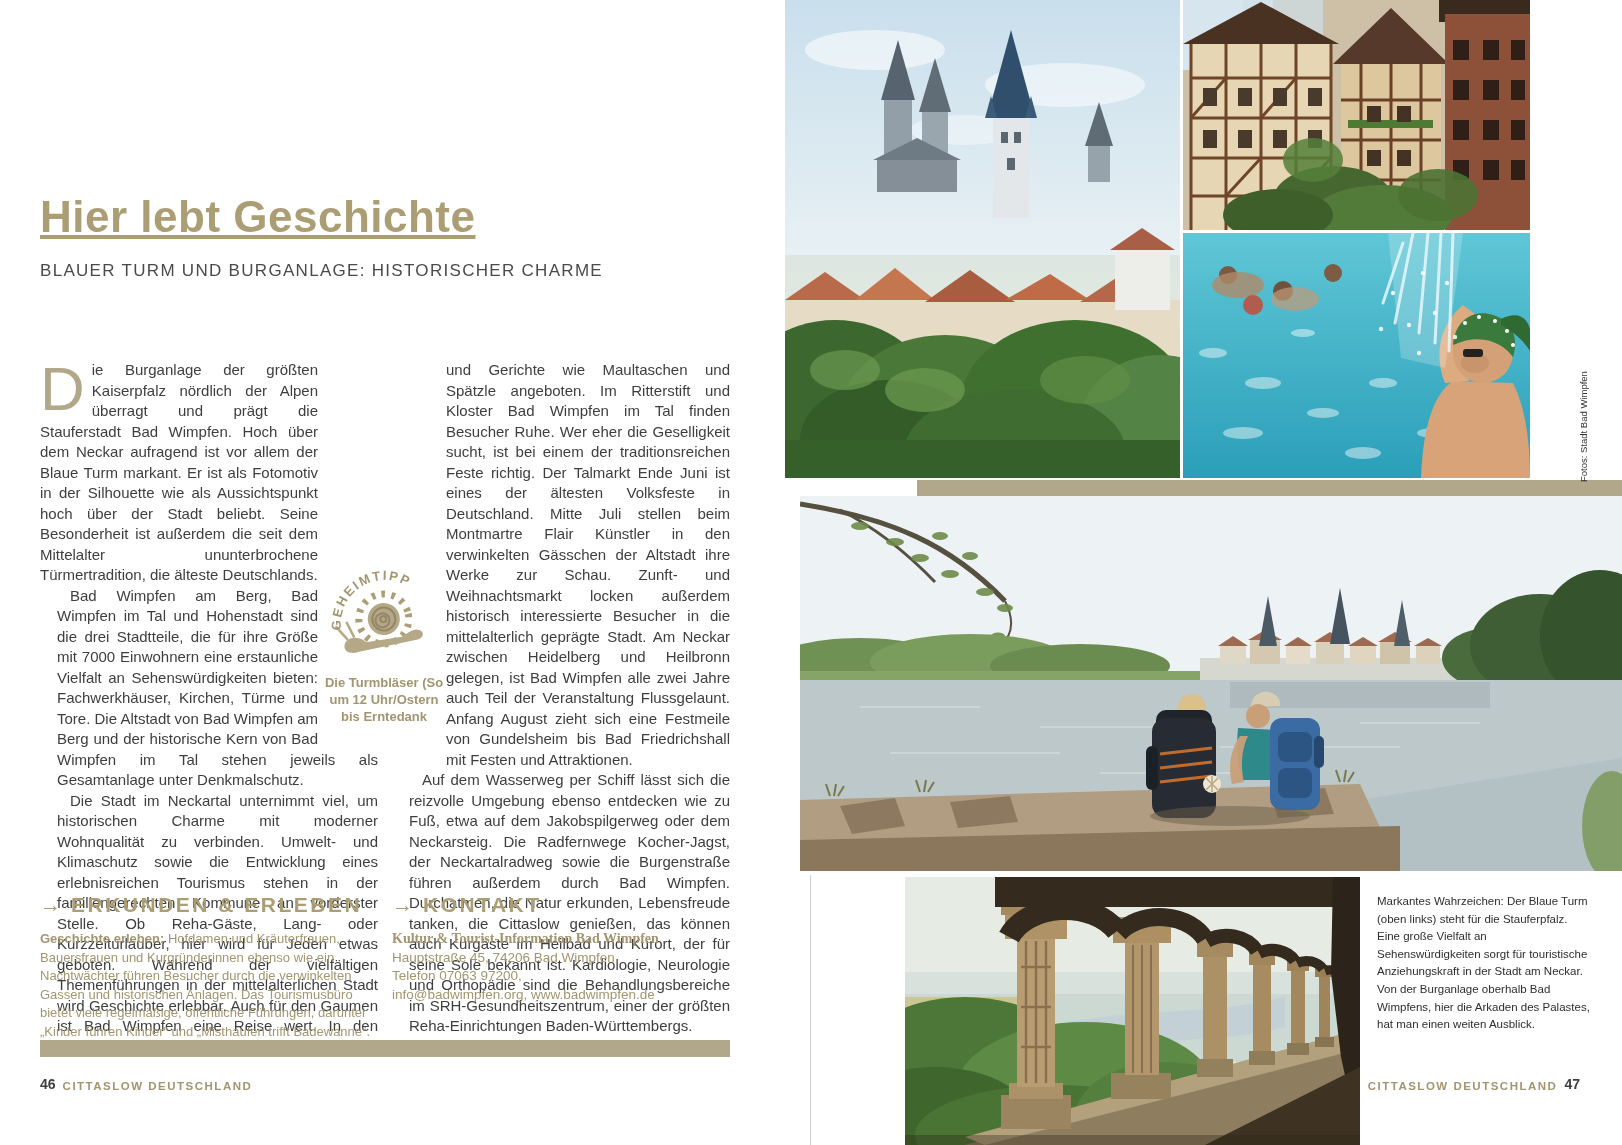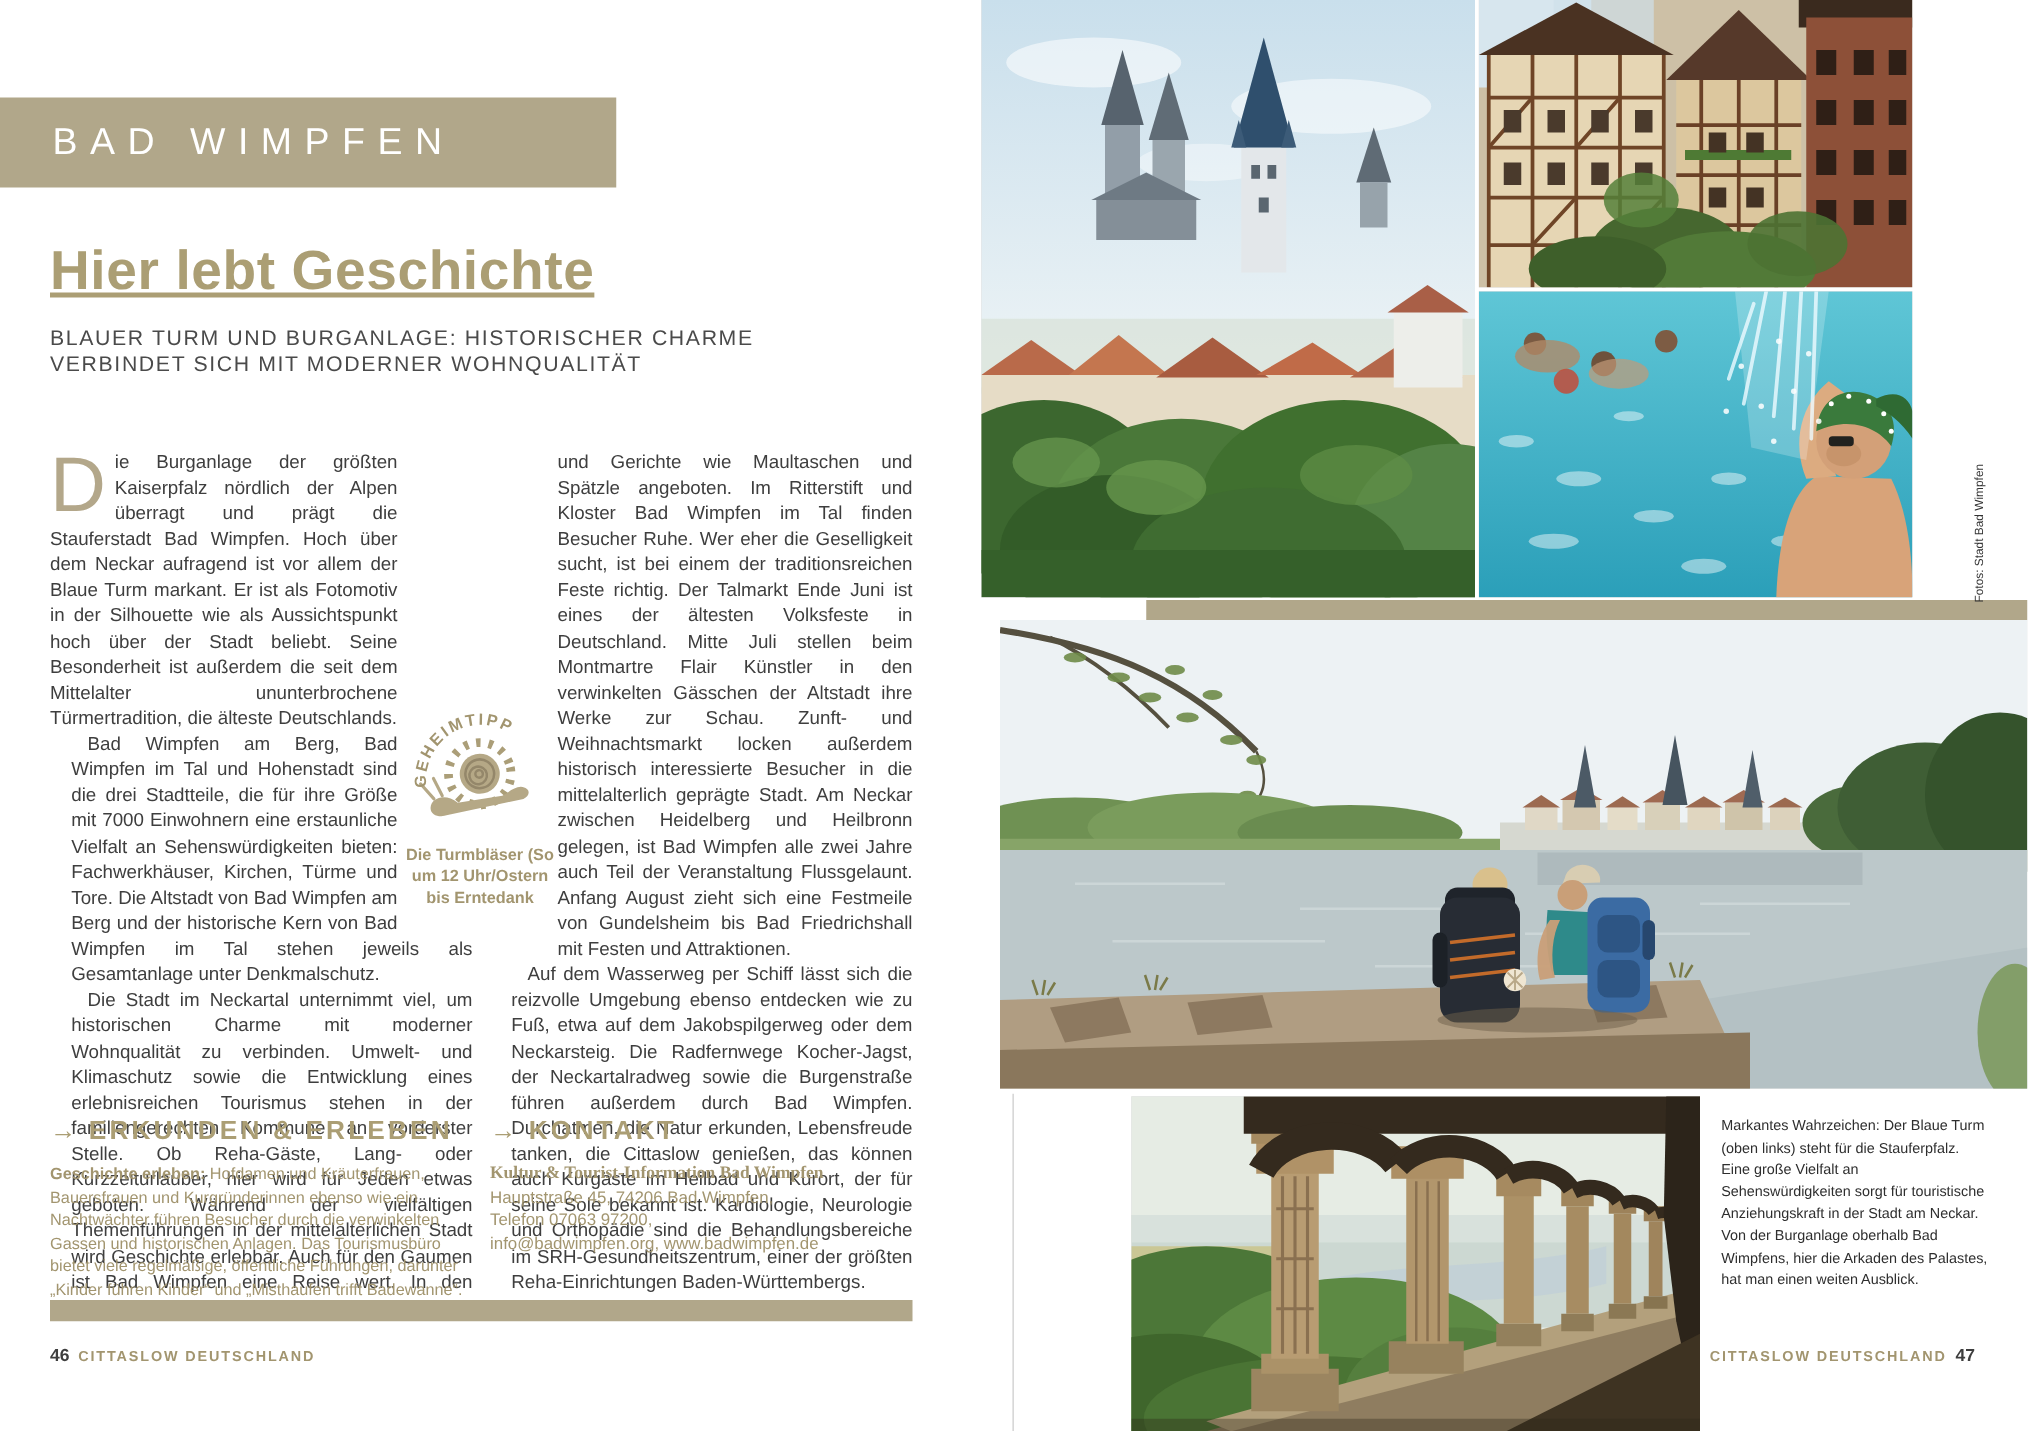--- a/index.html
+++ b/index.html
@@ -51,29 +51,25 @@
   .divider-right{left:917px;top:480px;width:705px;height:16px;background:#b1a78a;}
   .credit{left:1578px;top:366px;height:116px;width:16px;font-size:9.5px;color:#333333;writing-mode:vertical-rl;transform:rotate(180deg);white-space:nowrap;}
   .photo-caption{left:1377px;top:893px;width:215px;font-size:11.5px;line-height:17.6px;color:#2e2e2e;}
   .fold-line{left:810px;top:875px;width:1px;height:270px;background:#cccccc;}
 </style>
 </head>
 <body>
 
 <div class="spread">
 
-  <div class="abs kicker-box">
-    <span class="kicker">BAD WIMPFEN</span>
-  </div>
 
   <h1 class="abs title" style="margin:0;text-decoration:underline;">Hier lebt Geschichte</h1>
 
   <div class="abs subtitle">
     <span>BLAUER TURM UND BURGANLAGE: HISTORISCHER CHARME</span><br>
-    <span>VERBINDET SICH MIT MODERNER WOHNQUALITÄT</span>
   </div>
 
   <div class="abs columns">
     <div class="col">
       <div class="fr-spacer"></div>
       <p><span class="dropcap">D</span><span>ie Burganlage der größten Kaiserpfalz nördlich der Alpen überragt und prägt die Stauferstadt Bad Wimpfen. Hoch über dem Neckar aufragend ist vor allem der Blaue Turm markant. Er ist als Fotomotiv in der Silhouette wie als Aussichtspunkt hoch über der Stadt beliebt. Seine Besonderheit ist außerdem die seit dem Mittelalter ununterbrochene Türmertradition, die älteste Deutschlands.</span></p>
       <p class="indent">Bad Wimpfen am Berg, Bad Wimpfen im Tal und Hohenstadt sind die drei Stadtteile, die für ihre Größe mit 7000 Einwohnern eine erstaunliche Vielfalt an Sehenswürdigkeiten bieten: Fachwerkhäuser, Kirchen, Türme und Tore. Die Altstadt von Bad Wimpfen am Berg und der historische Kern von Bad Wimpfen im Tal stehen jeweils als Gesamtanlage unter Denkmalschutz.</p>
       <p class="indent">Die Stadt im Neckartal unternimmt viel, um historischen Charme mit moderner Wohnqualität zu verbinden. Umwelt- und Klimaschutz sowie die Entwicklung eines erlebnisreichen Tourismus stehen in der familiengerechten Kommune an vorderster Stelle. Ob Reha-Gäste, Lang- oder Kurzzeiturlauber, hier wird für Jeden etwas geboten. Während der vielfältigen Themenführungen in der mittelalterlichen Stadt wird Geschichte erlebbar. Auch für den Gaumen ist Bad Wimpfen eine Reise wert. In den Restaurants werden regionale Speisen</p>
     </div>
     <div class="col">

